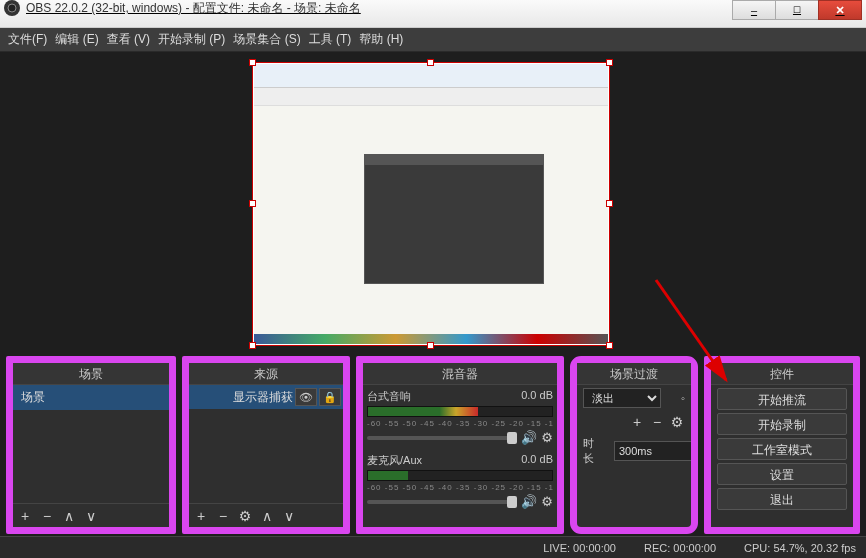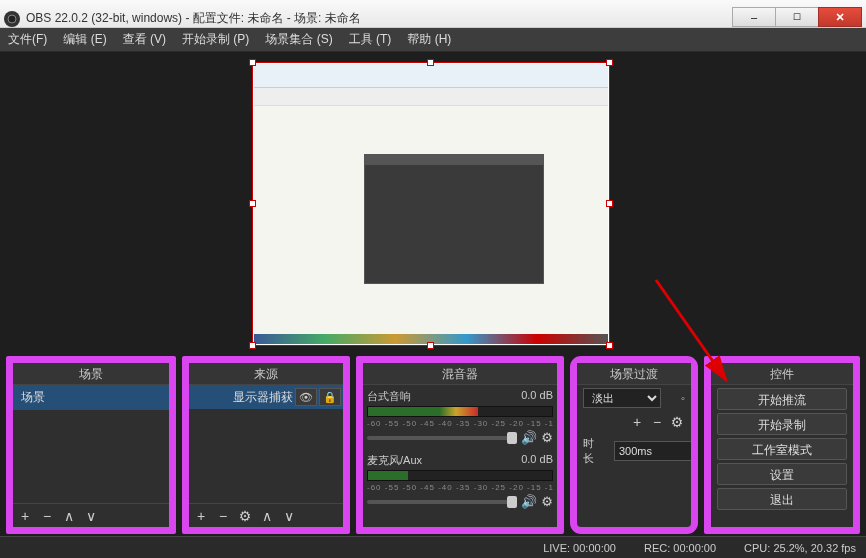--- a/index.html
+++ b/index.html
@@ -1,31 +1,31 @@
 <!DOCTYPE html>
 <html><head>
 <meta charset="utf-8">
 <style>
 * { margin: 0; padding: 0; box-sizing: border-box; font-family: "Microsoft YaHei", Arial, sans-serif; }
 body { background: #1e1e1e; width: 866px; height: 558px; overflow: hidden; position: relative; }
 
 
-.titlebar { height: 28px; background: linear-gradient(to bottom, #fafafa, #e8e8e8); display: flex; align-items: flex-end; padding: 0 4px; border-bottom: 1px solid #ccc; }
+.titlebar { height: 28px; background: linear-gradient(to bottom, #fafafa, #e8e8e8); display: flex; align-items: flex-start; padding: 0 4px; border-bottom: 1px solid #ccc; text-decoration: underline; }
 .titlebar .icon { width: 16px; height: 16px; background: #333; border-radius: 50%; margin-right: 6px; display:flex; align-items:center; justify-content:center;}
 .titlebar .icon svg { width:10px; height:10px; }
 .titlebar .title { font-size: 12px; color: #333; flex: 1; }
 .win-controls { display: flex; }
 .win-btn { width: 44px; height: 20px; display: flex; align-items: center; justify-content: center; border: 1px solid #aaa; margin-left: -1px; background: linear-gradient(to bottom,#f5f5f5,#ddd); font-size: 11px; }
 .win-btn.min::before { content: "–"; }
 .win-btn.max::before { content: "☐"; font-size:9px;}
 .win-btn.close { background: linear-gradient(to bottom,#e74c3c,#c0392b); color: #fff; border-color:#a03025;}
 .win-btn.close::before { content: "✕"; font-weight:bold;}
 
 
-.menubar { height: 24px; background: #3d3d3d; display: flex; align-items: center; padding: 0 8px; gap: 16px; border-bottom:1px solid #2a2a2a;}
+.menubar { height: 24px; background: #3d3d3d; display: flex; align-items: center; padding: 0 8px; gap: 8px; border-bottom:1px solid #2a2a2a;}
 .menubar .menu-item { font-size: 12px; color: #ddd; cursor: pointer; }
 
 
 .preview-area { height: 304px; background: #1e1e1e; position: relative; padding: 10px 12px;}
 .preview-box { position:absolute; left:252px; top:10px; width:358px; height:284px; border:1px solid #c00; background:#fff;}
 .preview-box .handle { position:absolute; width:7px; height:7px; background:#fff; border:1px solid #c00;}
 .handle.tl{top:-4px;left:-4px;} .handle.tr{top:-4px;right:-4px;}
 .handle.bl{bottom:-4px;left:-4px;} .handle.br{bottom:-4px;right:-4px;}
 .handle.tm{top:-4px;left:50%;margin-left:-4px;} .handle.bm{bottom:-4px;left:50%;margin-left:-4px;}
 .handle.ml{top:50%;left:-4px;margin-top:-4px;} .handle.mr{top:50%;right:-4px;margin-top:-4px;}
@@ -236,21 +236,21 @@
       <div class="ctrl-btn">设置</div>
       <div class="ctrl-btn">退出</div>
     </div>
   </div>
 
 </div>
 
 <div class="statusbar">
   <span>LIVE: 00:00:00</span>
   <span>REC: 00:00:00</span>
-  <span>CPU: 25.2%, 20.32 fps</span>
+  <span>CPU: 54.7%, 20.32 fps</span>
 </div>
 
 <div class="arrow-annot">
   <svg width="120" height="120">
     <defs>
       <marker id="ah" markerWidth="10" markerHeight="10" refX="8" refY="3" orient="auto">
         <path d="M0,0 L0,6 L9,3 z" fill="#d00"></path>
       </marker>
     </defs>
     <line x1="0" y1="0" x2="70" y2="100" stroke="#d00" stroke-width="3" marker-end="url(#ah)"></line>

